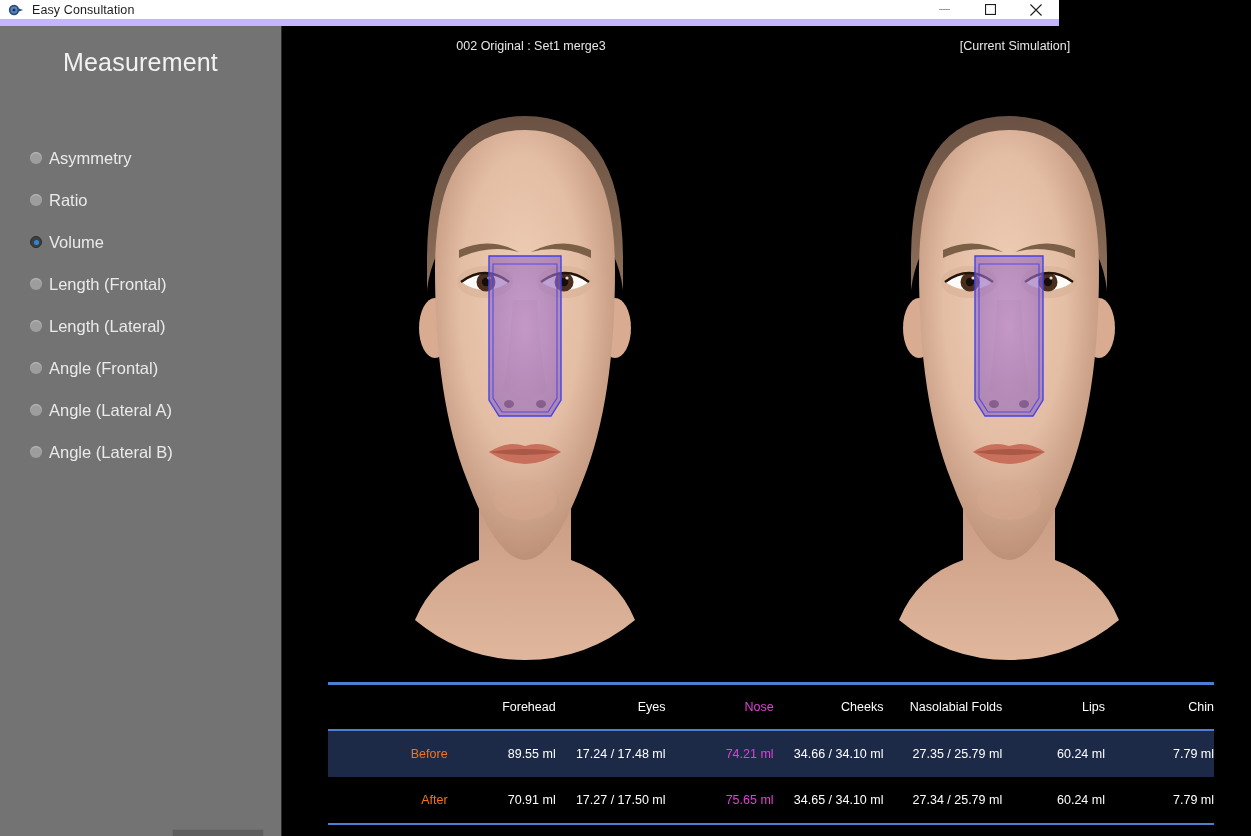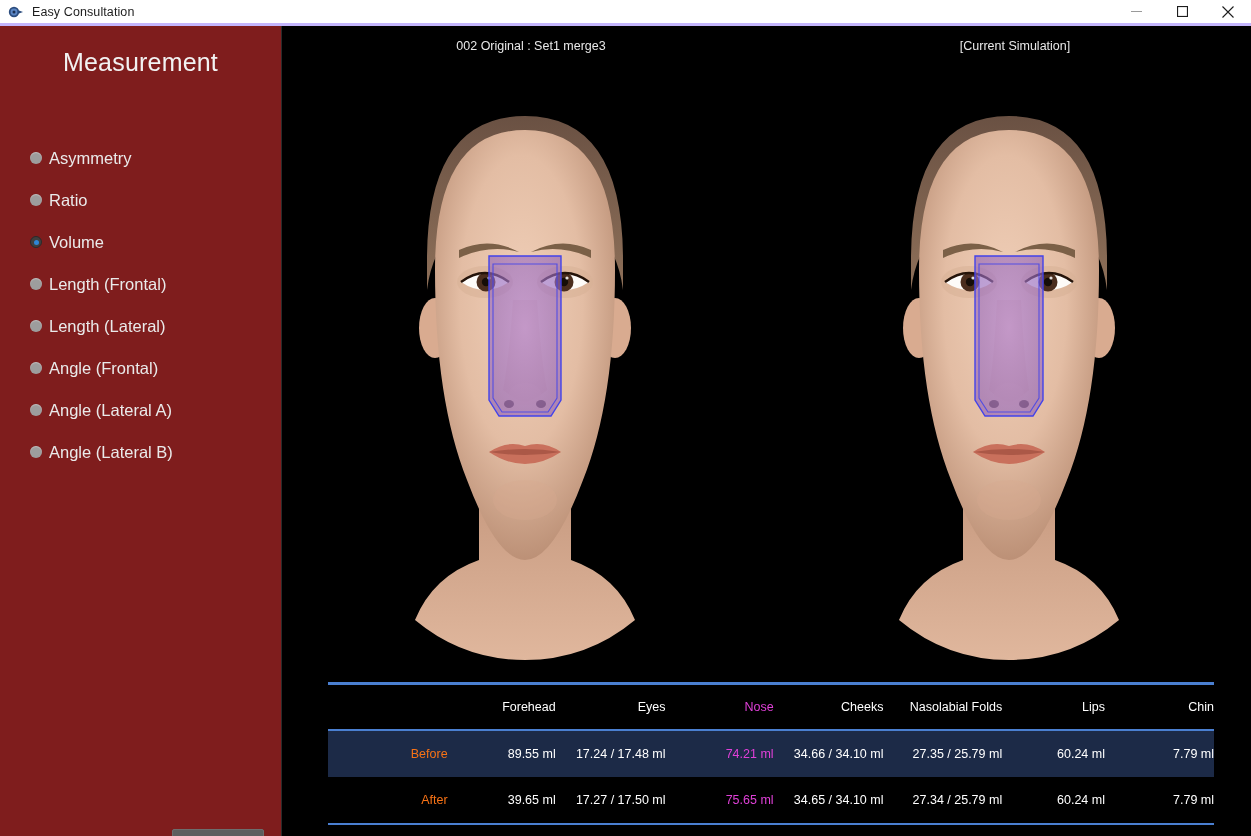--- a/index.html
+++ b/index.html
@@ -4,40 +4,40 @@
 <style>
   * { margin:0; padding:0; box-sizing:border-box; }
   html,body { width:1251px; height:836px; overflow:hidden; }
   body {
     font-family:"Liberation Sans", sans-serif;
     background:#000;
   }
 
   
   .titlebar{
-    position:absolute; left:0; top:0; width:1251px; height:26px;
-    background:#ffffff; border-bottom:3px solid #c4b5fd;
+    position:absolute; left:0; top:0; width:1059px; height:26px;
+    background:#ffffff; border-bottom:7px solid #c4b5fd;
     display:flex; align-items:center;
   }
   .tb-icon{ margin-left:8px; width:16px; height:16px; position:relative; flex:none; }
   .tb-title{
     margin-left:8px; font-size:12.5px; color:#1d1d1d; letter-spacing:.1px;
     white-space:nowrap;
   }
   .tb-spacer{ flex:1; }
   .tb-btn{
     width:46px; height:26px; display:flex; align-items:center; justify-content:center;
     flex:none;
   }
   .tb-btn svg{ display:block; }
 
   
   .sidebar{
     position:absolute; left:0; top:26px; width:282px; height:810px;
-    background:#7f1d1d;
+    background:#737373;
     border-right:1px solid #2b2b2b;
   }
   .sb-title{
     text-align:center; color:#f2f2f2; font-size:25px; font-weight:400;
     margin-top:22px; letter-spacing:.2px;
   }
   .sb-list{ margin-top:60px; }
   .sb-item{
     display:flex; align-items:center; height:42px; padding-left:30px;
     cursor:default;
@@ -373,21 +373,21 @@
           <td>89.55 ml</td>
           <td>17.24 / 17.48 ml</td>
           <td class="hl">74.21 ml</td>
           <td>34.66 / 34.10 ml</td>
           <td>27.35 / 25.79 ml</td>
           <td>60.24 ml</td>
           <td>7.79 ml</td>
         </tr>
         <tr class="row-after">
           <td class="rowlabel">After</td>
-          <td>39.65 ml</td>
+          <td>70.91 ml</td>
           <td>17.27 / 17.50 ml</td>
           <td class="hl">75.65 ml</td>
           <td>34.65 / 34.10 ml</td>
           <td>27.34 / 25.79 ml</td>
           <td>60.24 ml</td>
           <td>7.79 ml</td>
         </tr>
       </tbody>
     </table>
     <div class="rule thin"></div>

